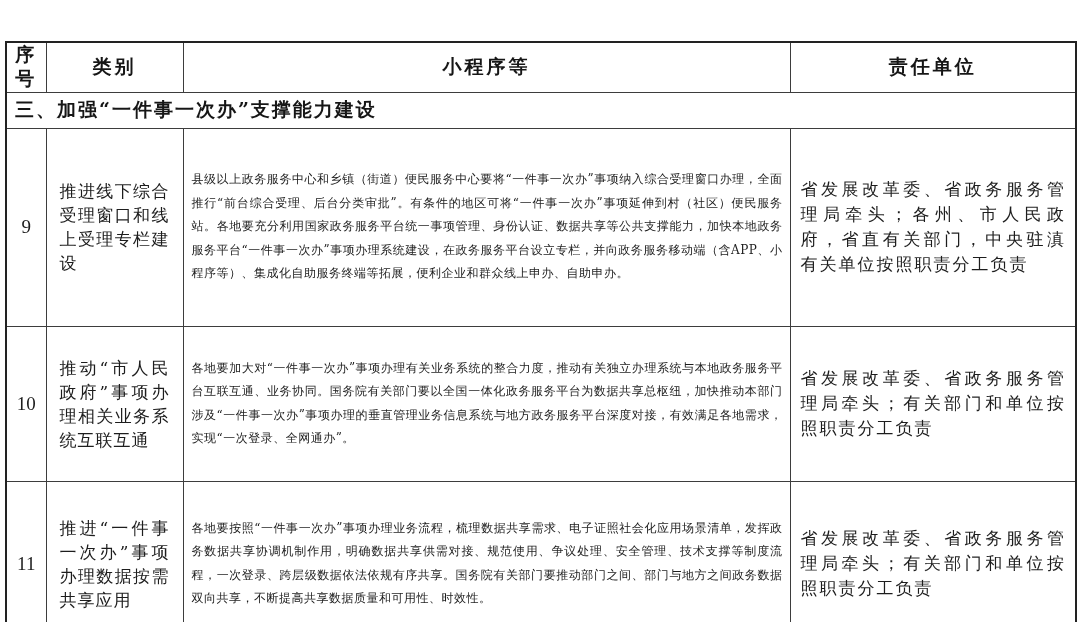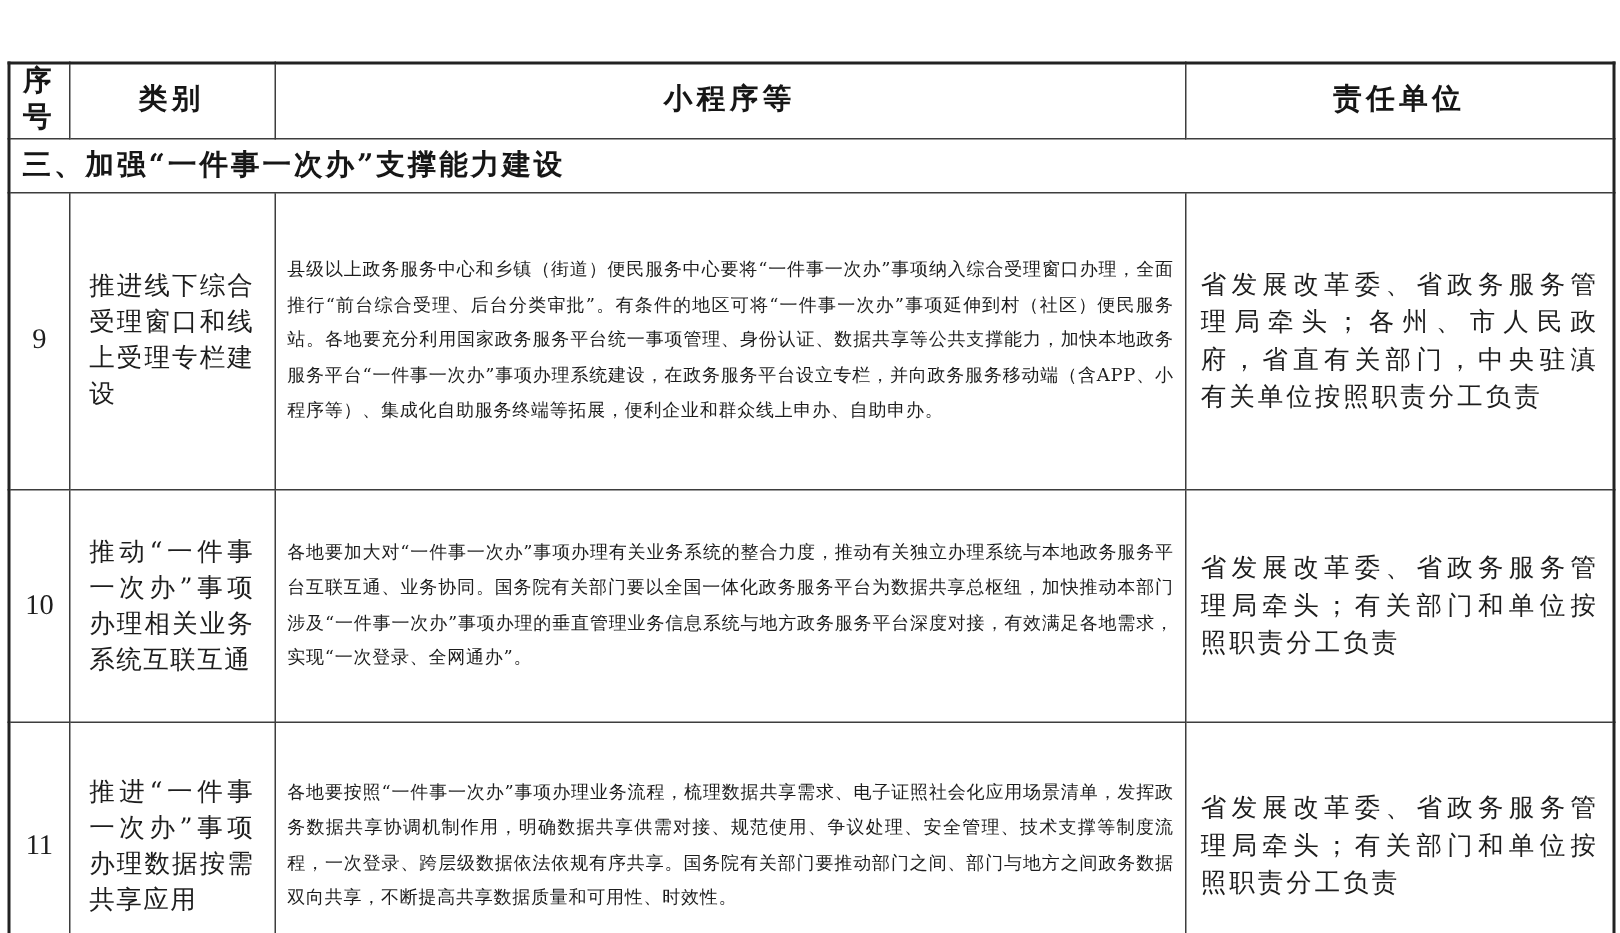--- a/index.html
+++ b/index.html
@@ -120,21 +120,21 @@
         <td class="section-cell" colspan="4">三、加强“一件事一次办”支撑能力建设</td>
       </tr>
       <tr class="row-9">
         <td class="no-cell">9</td>
         <td class="cat-cell">推进线下综合受理窗口和线上受理专栏建设</td>
         <td class="task-cell">县级以上政务服务中心和乡镇（街道）便民服务中心要将“一件事一次办”事项纳入综合受理窗口办理，全面推行“前台综合受理、后台分类审批”。有条件的地区可将“一件事一次办”事项延伸到村（社区）便民服务站。各地要充分利用国家政务服务平台统一事项管理、身份认证、数据共享等公共支撑能力，加快本地政务服务平台“一件事一次办”事项办理系统建设，在政务服务平台设立专栏，并向政务服务移动端（含APP、小程序等）、集成化自助服务终端等拓展，便利企业和群众线上申办、自助申办。</td>
         <td class="unit-cell">省发展改革委、省政务服务管理局牵头；各州、市人民政府，省直有关部门，中央驻滇有关单位按照职责分工负责</td>
       </tr>
       <tr class="row-10">
         <td class="no-cell">10</td>
-        <td class="cat-cell">推动“一件事一次办”事项办理相关业务系统互联互通</td>
+        <td class="cat-cell">推动“市人民政府”事项办理相关业务系统互联互通</td>
         <td class="task-cell">各地要加大对“一件事一次办”事项办理有关业务系统的整合力度，推动有关独立办理系统与本地政务服务平台互联互通、业务协同。国务院有关部门要以全国一体化政务服务平台为数据共享总枢纽，加快推动本部门涉及“一件事一次办”事项办理的垂直管理业务信息系统与地方政务服务平台深度对接，有效满足各地需求，实现“一次登录、全网通办”。</td>
         <td class="unit-cell">省发展改革委、省政务服务管理局牵头；有关部门和单位按照职责分工负责</td>
       </tr>
       <tr class="row-11">
         <td class="no-cell">11</td>
         <td class="cat-cell">推进“一件事一次办”事项办理数据按需共享应用</td>
         <td class="task-cell">各地要按照“一件事一次办”事项办理业务流程，梳理数据共享需求、电子证照社会化应用场景清单，发挥政务数据共享协调机制作用，明确数据共享供需对接、规范使用、争议处理、安全管理、技术支撑等制度流程，一次登录、跨层级数据依法依规有序共享。国务院有关部门要推动部门之间、部门与地方之间政务数据双向共享，不断提高共享数据质量和可用性、时效性。</td>
         <td class="unit-cell">省发展改革委、省政务服务管理局牵头；有关部门和单位按照职责分工负责</td>
       </tr>
     </tbody>

